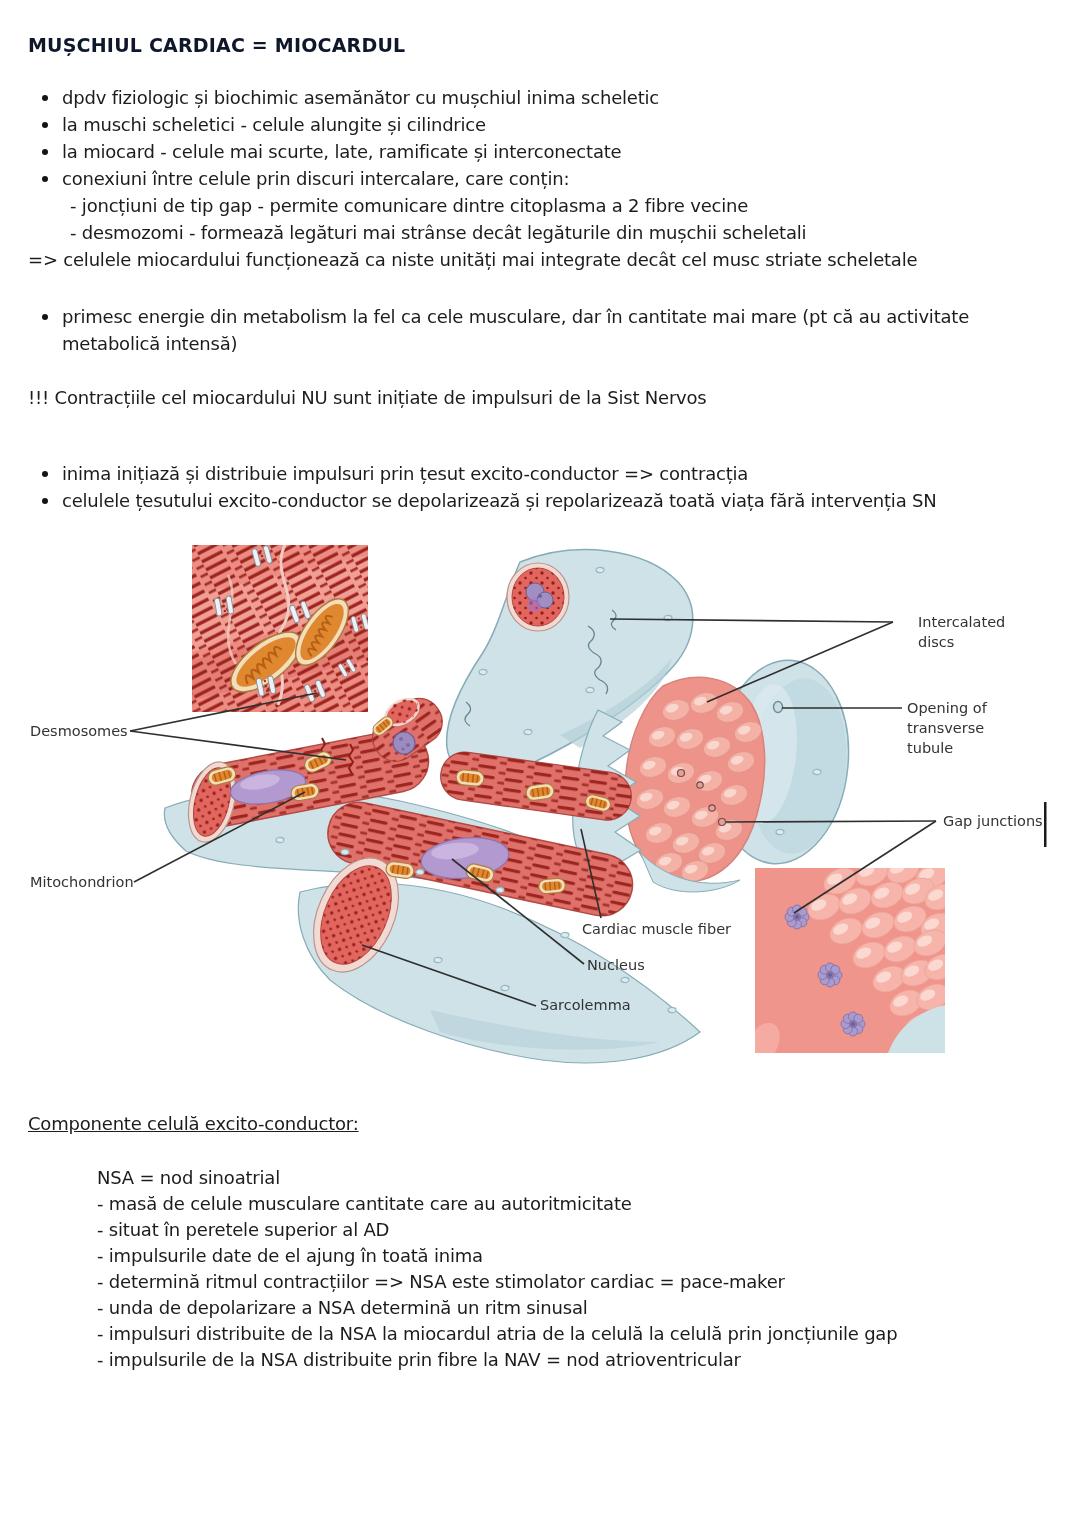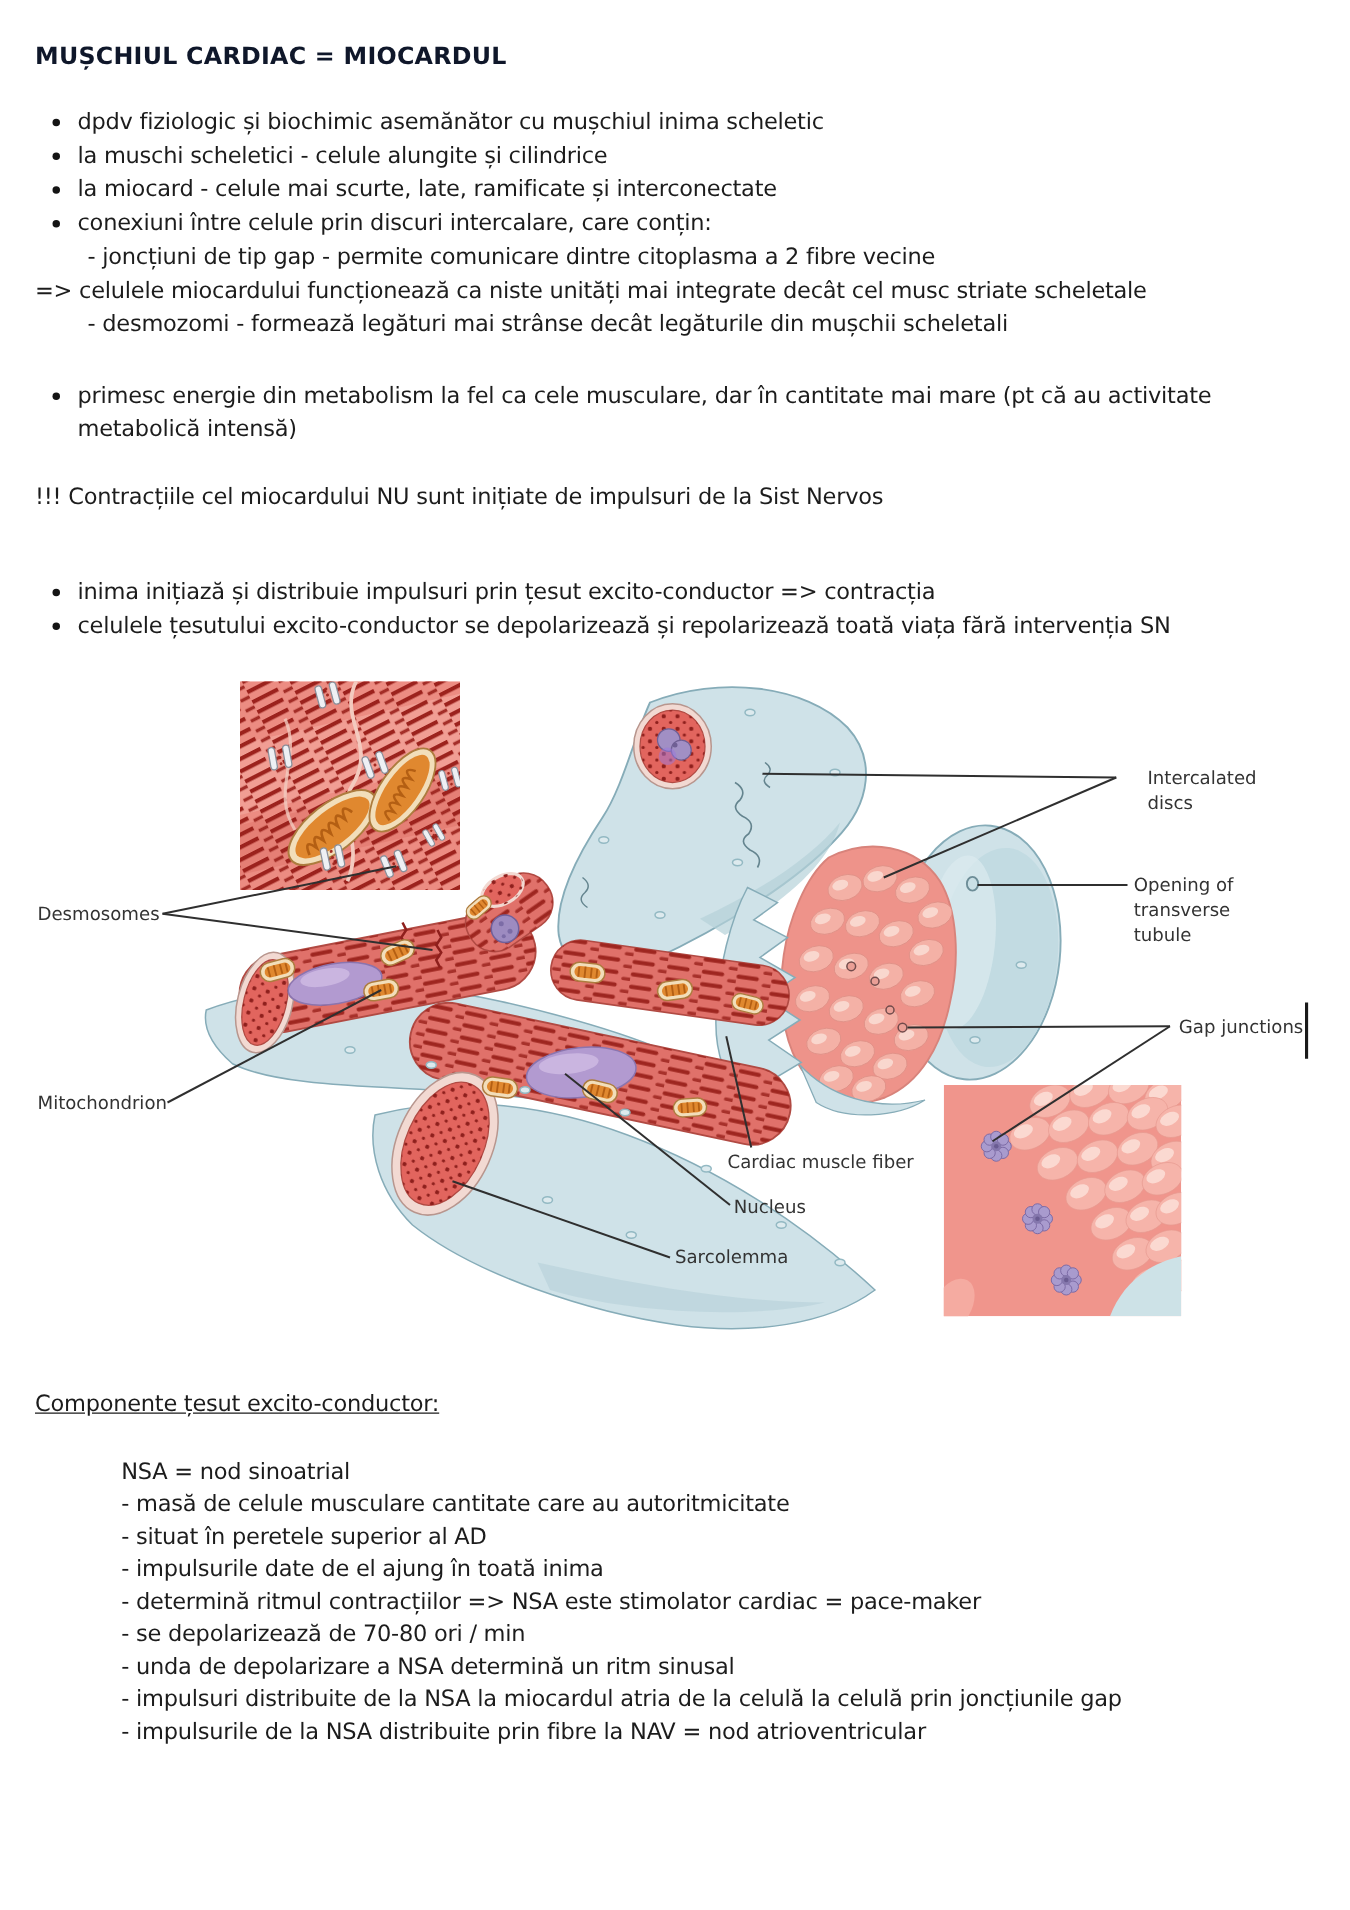--- a/index.html
+++ b/index.html
@@ -42,25 +42,25 @@
       <span class="dot"></span>
       <span class="txt"><span>la miocard - </span><b>celule mai scurte, late, ramificate și interconectate</b></span>
     </div>
   <div class="row">
       <span class="dot"></span>
       <span class="txt"><span>conexiuni între celule prin </span><b>discuri intercalare</b><span>, care conțin:</span></span>
     </div>
   <div class="row sub">
       <span class="txt"><span>- </span><b>joncțiuni de tip gap</b><span> - permite comunicare dintre citoplasma a 2 fibre vecine</span></span>
     </div>
-  <div class="row">
-      <span class="txt"><b>=&gt; celulele miocardului funcționează ca niste unități mai integrate decât cel musc striate scheletale</b></span>
-    </div>
   <div class="row sub">
       <span class="txt"><span>- </span><b>desmozomi</b><span> - formează legături mai strânse decât legăturile din mușchii scheletali</span></span>
+    </div>
+  <div class="row">
+      <span class="txt"><b>=&gt; celulele miocardului funcționează ca niste unități mai integrate decât cel musc striate scheletale</b></span>
     </div>
 </div>
 
 <div class="sec" style="top:303px;width:1010px">
   <div class="row">
       <span class="dot"></span>
       <span class="txt" style="max-width:918px"><span>primesc energie din metabolism la fel ca cele musculare, dar în cantitate mai mare (pt că au activitate metabolică intensă)</span></span>
     </div>
 </div>
 
@@ -356,25 +356,24 @@
   <text x="907" y="193">transverse</text>
   <text x="907" y="213">tubule</text>
   <text x="943" y="286">Gap junctions</text>
   <text x="582" y="394">Cardiac muscle fiber</text>
   <text x="587" y="430">Nucleus</text>
   <text x="540" y="470">Sarcolemma</text>
 </svg>
 </div>
 
 <div class="sec" style="top:1110px;width:1035px">
-  <div class="heading-underline"><span>Componente țesut excito-conductor:</span></div>
+  <div class="heading-underline"><span>Componente celulă excito-conductor:</span></div>
   <div class="nsa-block">
     <div class="line"><b>NSA = nod sinoatrial</b></div>
     <div class="line"><span>- masă de celule musculare cantitate care au </span><b>autoritmicitate</b></div>
     <div class="line"><span>- situat în peretele superior al AD</span></div>
     <div class="line"><span>- impulsurile date de el ajung în toată inima</span></div>
     <div class="line"><span>- determină ritmul contracțiilor =&gt; </span><b>NSA este stimolator cardiac = pace-maker</b></div>
-    <div class="line"><span>- se depolarizează de </span><b>70-80 ori / min</b></div>
     <div class="line"><span>- unda de depolarizare a NSA determină un </span><b>ritm sinusal</b></div>
     <div class="line"><span>- impulsuri distribuite de la NSA la miocardul atria de la celulă la celulă prin joncțiunile gap</span></div>
     <div class="line"><span>- impulsurile de la NSA distribuite prin fibre la </span><b>NAV = nod atrioventricular</b></div>
   </div>
 </div>
 
 </body></html>

